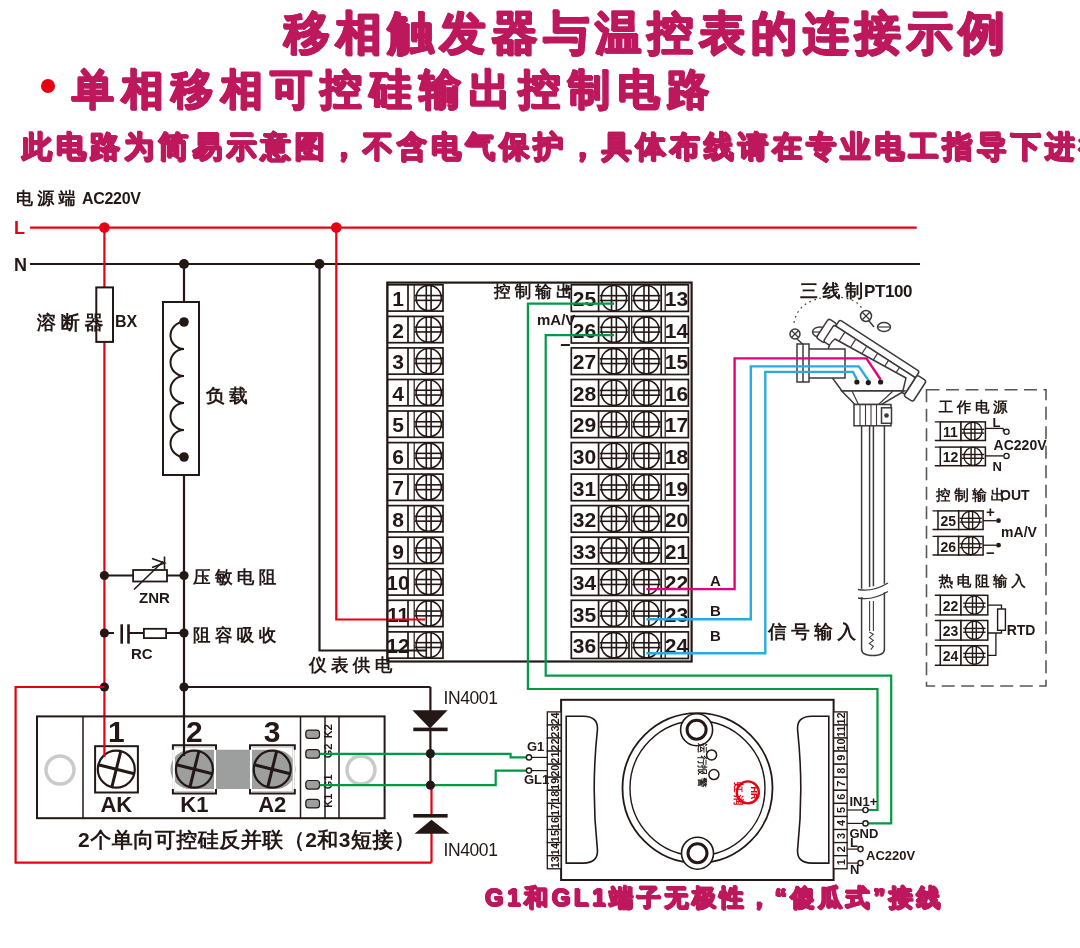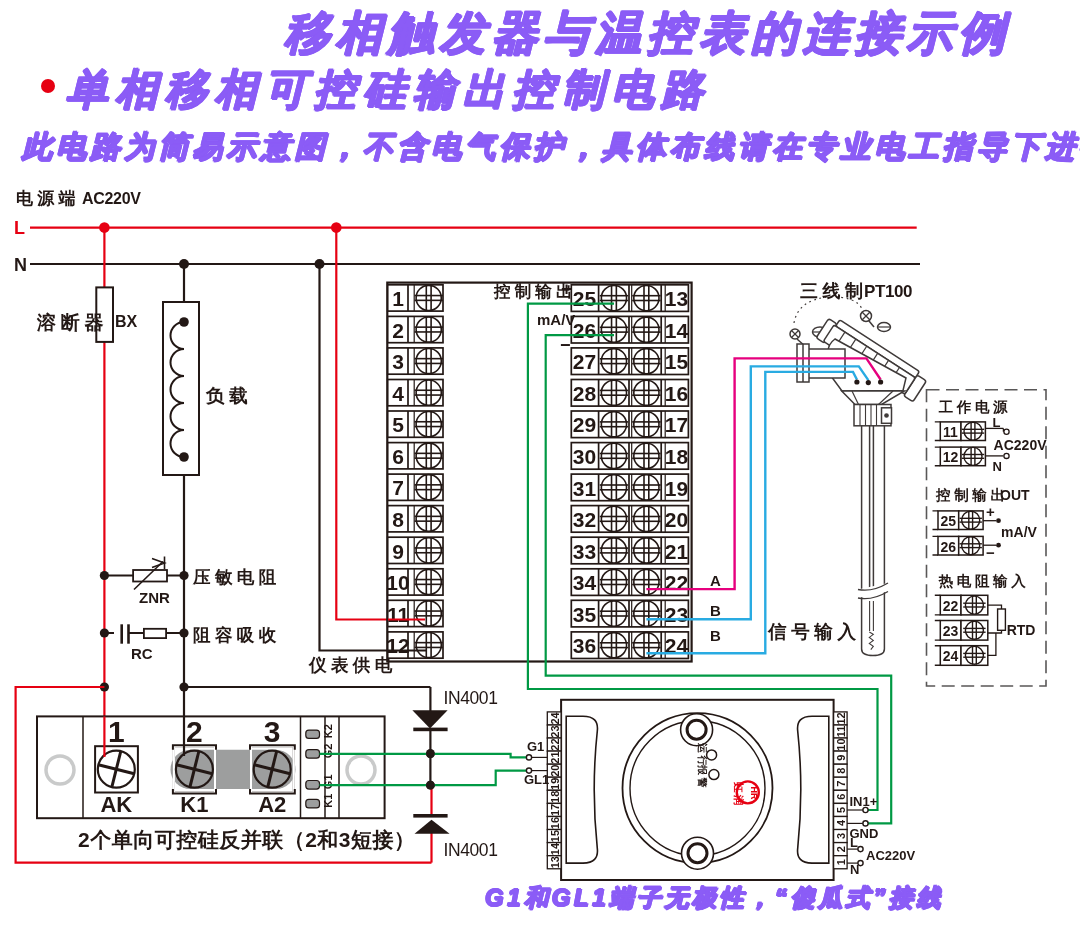--- a/index.html
+++ b/index.html
@@ -1,29 +1,29 @@
 <!DOCTYPE html>
 <html><head>
 <meta charset="utf-8">
 <style>
 html,body{margin:0;padding:0;background:#fff;}
 body{width:1080px;height:948px;position:relative;font-family:"Liberation Sans",sans-serif;overflow:hidden;}
-.abs{position:absolute;line-height:1;white-space:nowrap;color:#8b5cf6;font-style:italic;}
+.abs{position:absolute;line-height:1;white-space:nowrap;color:#be185d;}
 .ck{letter-spacing:.25em;text-shadow:1.1px 0 currentColor,-1.1px 0 currentColor,0 1.1px currentColor,0 -1.1px currentColor,0.8px 0.8px currentColor,-0.8px -0.8px currentColor;}
 svg text{fill:#231815;font-family:"Liberation Sans",sans-serif;}
 .cj{letter-spacing:.25em;}
 </style>
 </head>
 <body>
 
 <div class="abs ck" style="left:284px;top:10px;font-size:46px;letter-spacing:5.9px;font-weight:bold;">移相触发器与温控表的连接示例</div>
 
 <div class="abs" style="left:41px;top:79px;width:14px;height:14px;border-radius:50%;background:#e60012;"></div>
 
-<div class="abs ck" style="left:66px;top:69px;font-size:42px;letter-spacing:7.6px;font-weight:bold;">单相移相可控硅输出控制电路</div>
+<div class="abs ck" style="left:72px;top:69px;font-size:42px;letter-spacing:7.6px;font-weight:bold;">单相移相可控硅输出控制电路</div>
 
 <div class="abs ck" style="left:22px;top:132px;font-size:30px;letter-spacing:4.1px;font-weight:bold;">此电路为简易示意图，不含电气保护，具体布线请在专业电工指导下进行；</div>
 
 <div class="abs ck" style="left:485px;top:886px;font-size:24px;letter-spacing:3.6px;font-weight:bold;">G1和GL1端子无极性，“傻瓜式”接线</div>
 <svg width="1080" height="948" style="position:absolute;left:0;top:0" xmlns="http://www.w3.org/2000/svg">
 <defs>
 <g id="sL" stroke="#231815" stroke-width="1.6" fill="none">
 <line x1="-2.4" y1="-13.15" x2="-2.4" y2="13.15"></line>
         <line x1="2.4" y1="-13.15" x2="2.4" y2="13.15"></line>
 <line x1="-14.2" y1="-2.4" x2="14.2" y2="-2.4"></line>

